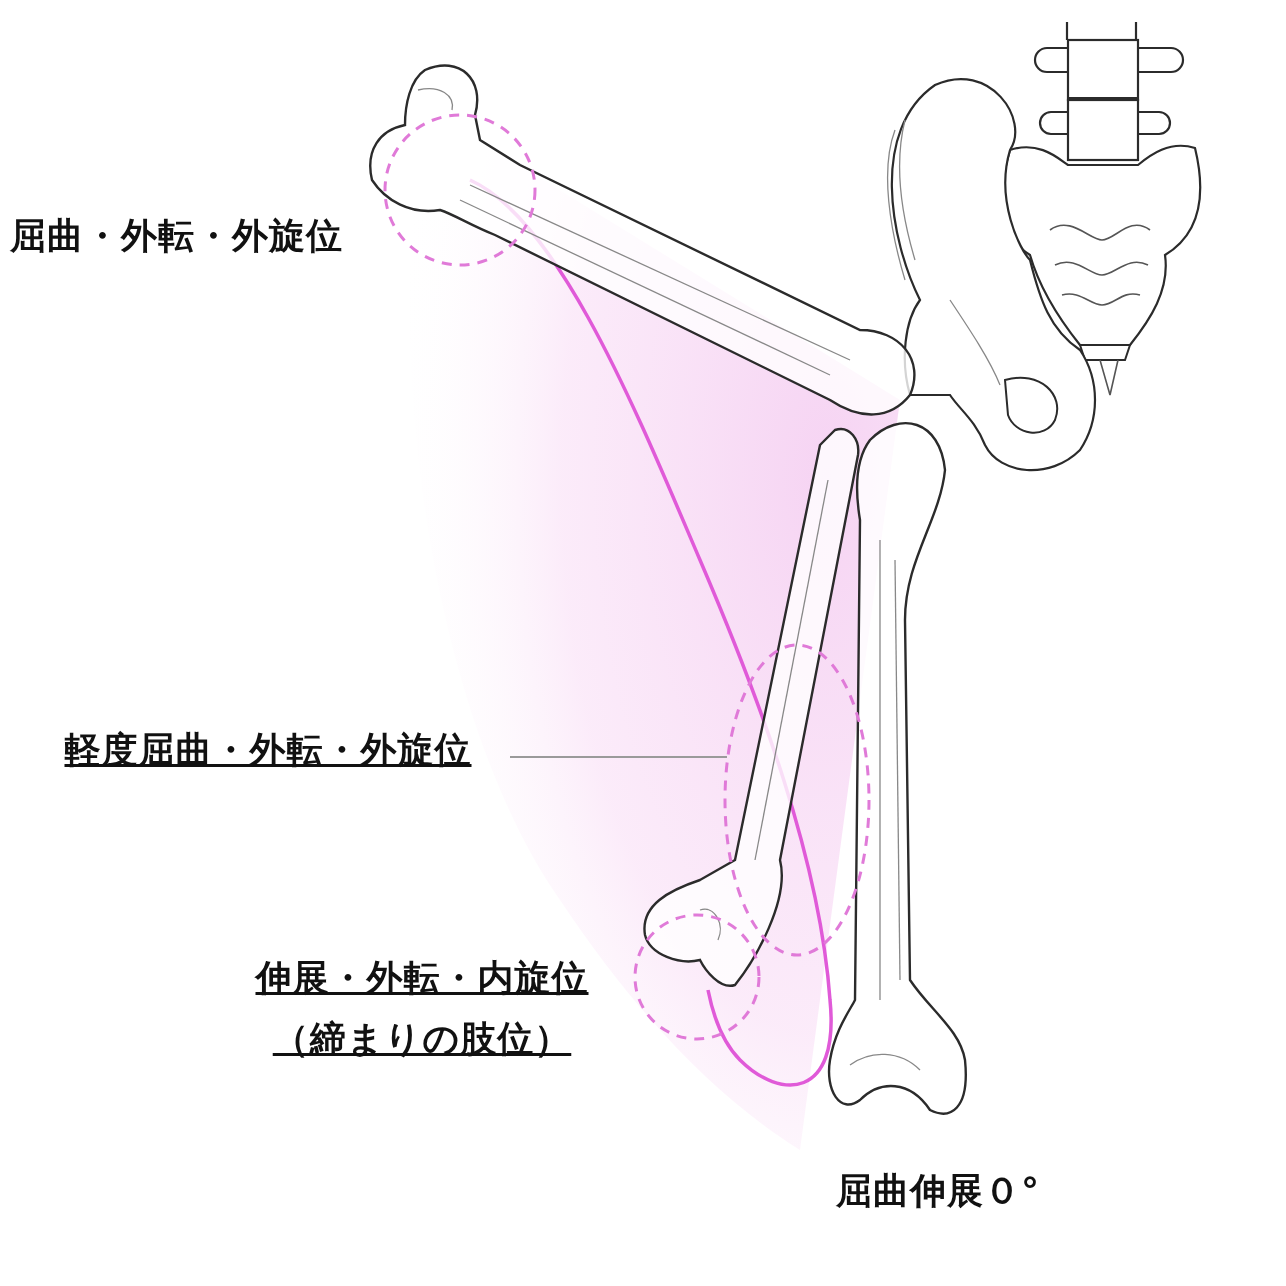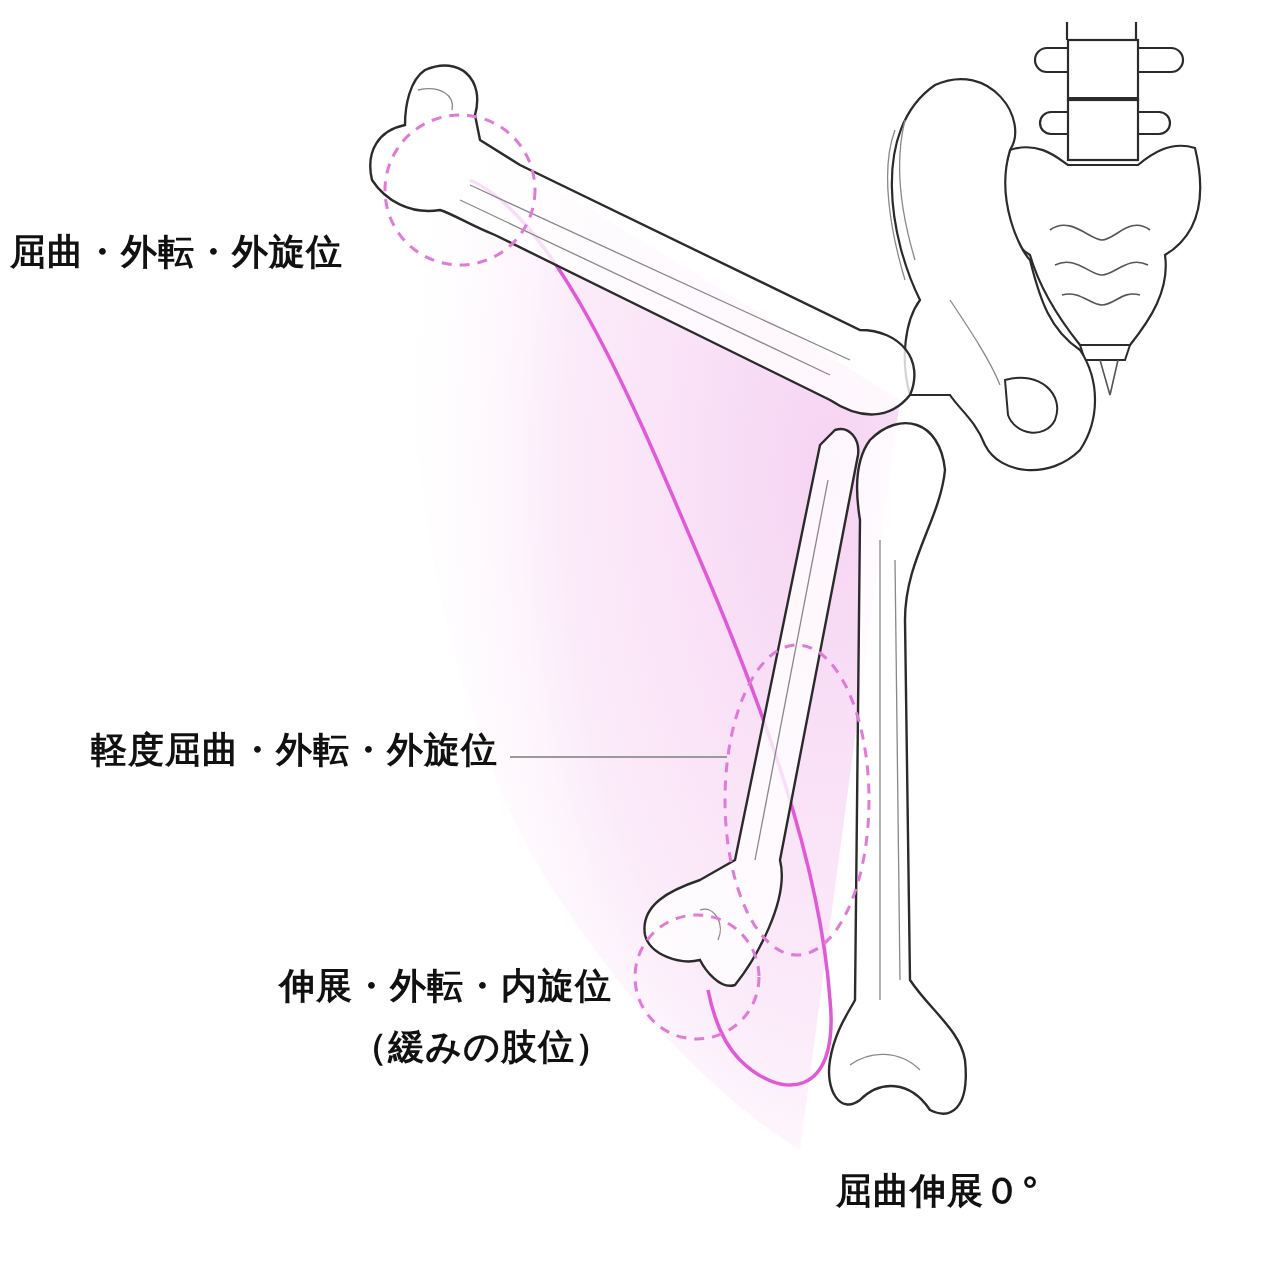--- a/index.html
+++ b/index.html
@@ -1,22 +1,22 @@
 <!DOCTYPE html>
 <html><head>
   <meta charset="utf-8">
   <style>
     html, body { margin: 0; padding: 0; background: #ffffff; }
     body { width: 1286px; height: 1286px; position: relative; overflow: hidden; font-family: "DejaVu Sans", "Liberation Sans", sans-serif; }
     #stage { position: absolute; left: 0; top: 0; width: 1286px; height: 1286px; }
     .label { position: absolute; color: #111; font-weight: 700; font-size: 36px; line-height: 1.2; white-space: nowrap; letter-spacing: 1px; }
-    .label.center { text-align: right; }
-    #lbl-top { left: 10px; top: 230px; }
+    .label.center { text-align: center; text-decoration: underline; }
+    #lbl-top { left: 10px; top: 214px; }
     #lbl-mid { left: 38px; top: 728px; width: 460px; }
-    #lbl-low { left: 232px; top: 956px; width: 380px; margin-top: 8px; }
+    #lbl-low { left: 232px; top: 956px; width: 380px; }
     #lbl-zero { left: 836px; top: 1146px; margin-top: 23px; }
     .line2 { display: block; margin-top: 18px; }
   </style>
 </head>
 <body>
 
 <svg id="stage" viewBox="0 0 1286 1286" xmlns="http://www.w3.org/2000/svg">
   <defs>
     <radialGradient id="fan" cx="0.85" cy="0.35" r="0.9">
       <stop offset="0" stop-color="#f3c6ef" stop-opacity="0.9"></stop>
@@ -88,18 +88,18 @@
 <div id="lbl-top" class="label">
   <span>屈曲・外転・外旋位</span>
 </div>
 
 <div id="lbl-mid" class="label center">
   <span>軽度屈曲・外転・外旋位</span>
 </div>
 
 <div id="lbl-low" class="label center">
   <span>伸展・外転・内旋位</span>
-  <span class="line2">（緩みの肢位）</span>
+  <span class="line2">（締まりの肢位）</span>
 </div>
 
 <div id="lbl-zero" class="label">
   <span>屈曲伸展０°</span>
 </div>
 
 </body></html>

